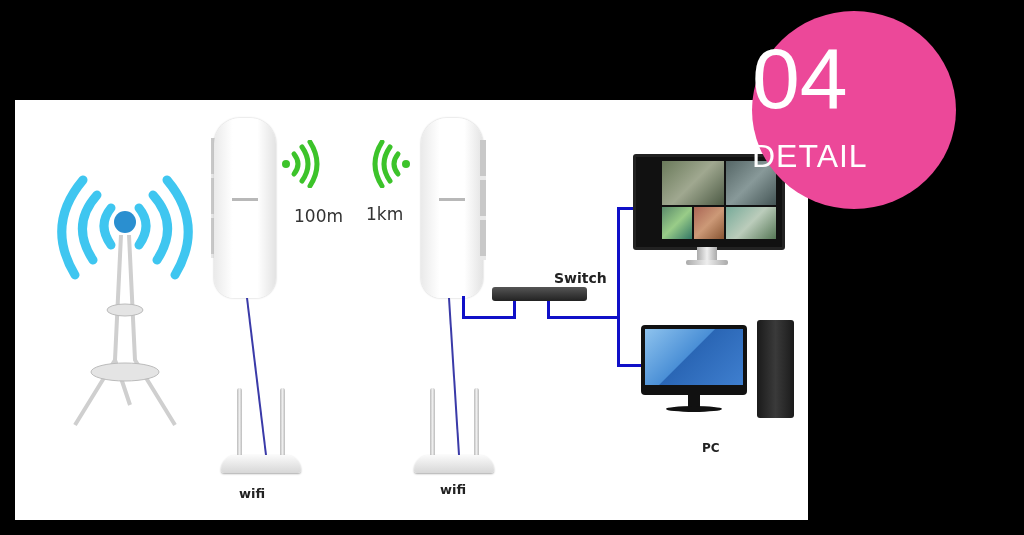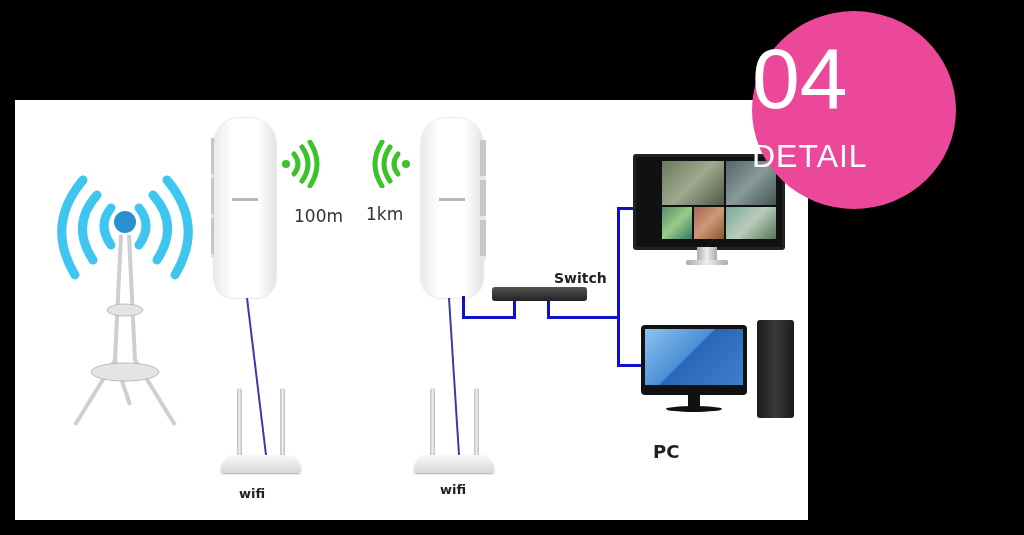--- a/index.html
+++ b/index.html
@@ -112,21 +112,21 @@
 </div>
 <div class="stand" style="left:697px;top:247px;width:20px;height:14px;"></div>
 <div class="stand" style="left:686px;top:260px;width:42px;height:5px;border-radius:2px;"></div>
 
 <div class="pc-screen">
     <div class="inner"></div>
   </div>
 <div class="abs" style="left:688px;top:395px;width:12px;height:12px;background:#111;"></div>
 <div class="abs" style="left:666px;top:406px;width:56px;height:6px;background:#111;border-radius:50%;"></div>
 <div class="tower"></div>
-<div class="label small-bold" style="left:653px;top:441px;font-size:18px;">PC</div>
+<div class="label small-bold" style="left:702px;top:441px;font-size:12px;">PC</div>
 
 <div class="antenna" style="left:237px;top:388px;"></div>
 <div class="antenna" style="left:280px;top:388px;"></div>
 <div class="router-body" style="left:221px;top:455px;"></div>
 <div class="label small-bold" style="left:239px;top:486px;">wifi</div>
 
 <div class="antenna" style="left:430px;top:388px;"></div>
 <div class="antenna" style="left:474px;top:388px;"></div>
 <div class="router-body" style="left:414px;top:455px;"></div>
 <div class="label small-bold" style="left:440px;top:482px;">wifi</div>

